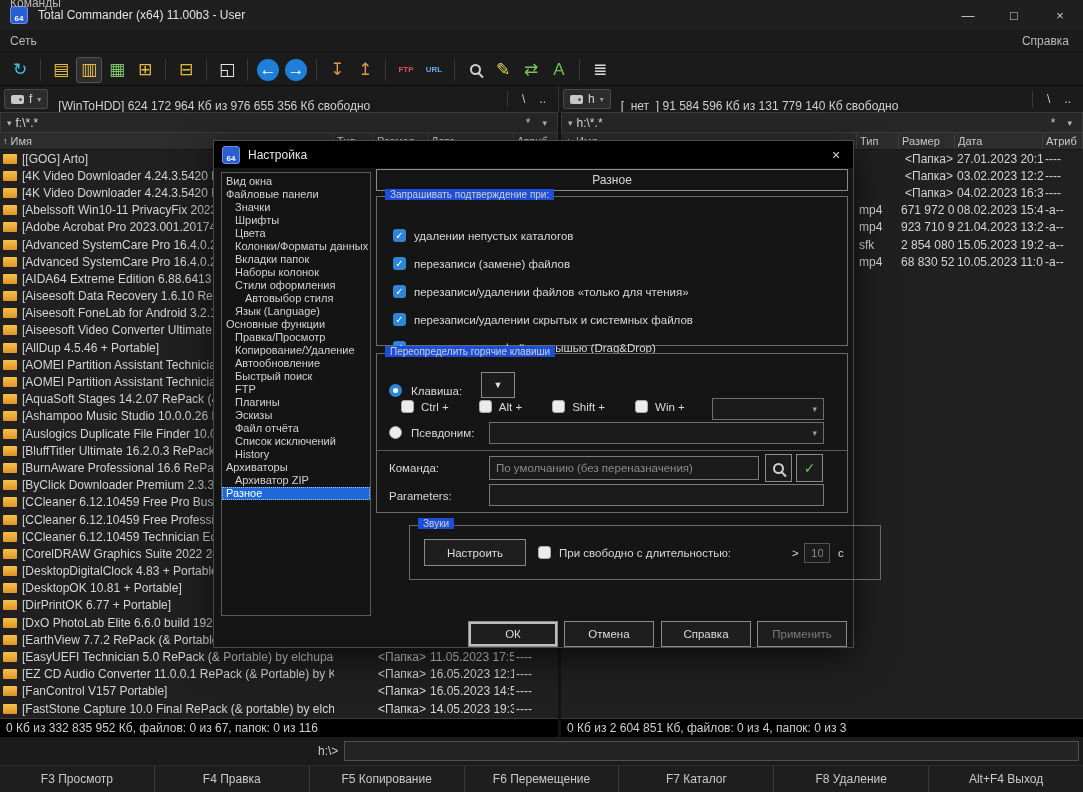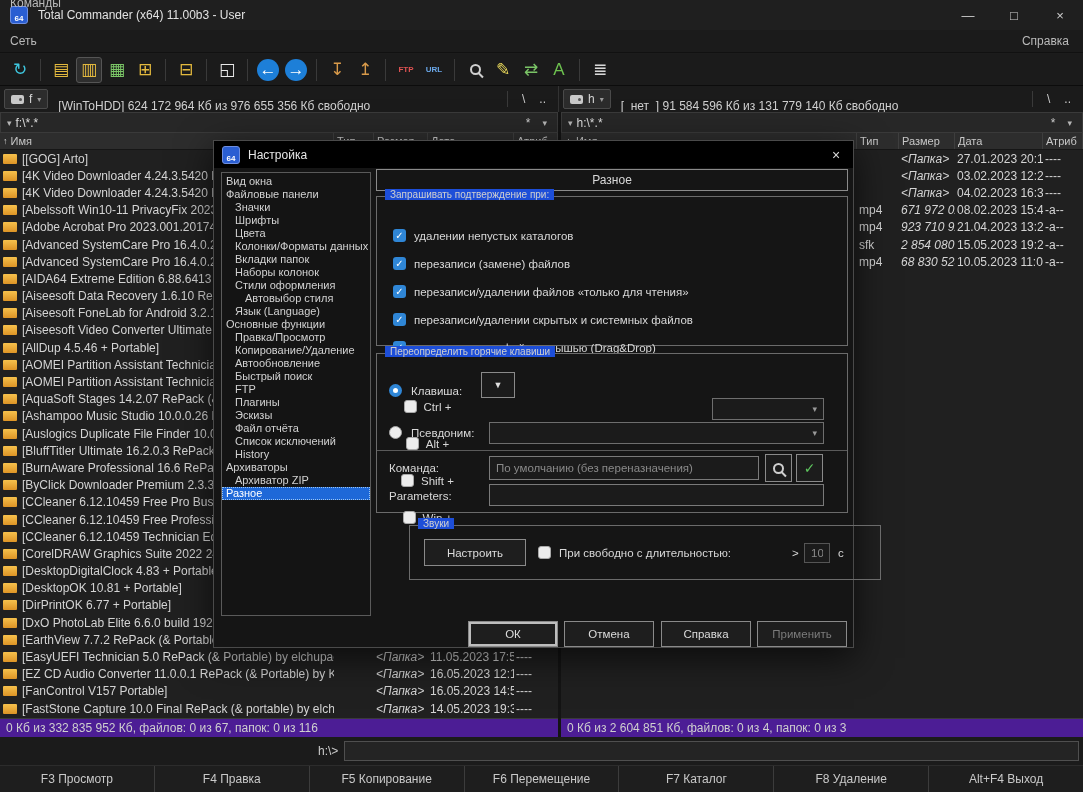--- a/index.html
+++ b/index.html
@@ -54,24 +54,24 @@
   .cols{display:grid;grid-template-columns:20px minmax(0,1fr) 40px 54px 86px 44px;height:17px;background:#2d2d2d;font-size:11px;color:#c8c8c8;border-bottom:1px solid #161616;}
   .panel.right .cols{grid-template-columns:6px minmax(0,1fr) 42px 56px 88px 40px;}
   .hc{display:flex;align-items:center;padding:0 3px;border-right:1px solid #3e3e3e;overflow:hidden;white-space:nowrap;}
   .hc.name{grid-column:1/3;gap:3px;}
   .sort{font-size:9px;color:#cfcfcf;}
   .rows{flex:1;overflow:hidden;}
   .frow{display:grid;grid-template-columns:20px minmax(0,1fr) 40px 54px 86px 44px;height:17.2px;align-items:center;font-size:12px;color:#d4d4d4;}
   .panel.right .frow{grid-template-columns:6px minmax(0,1fr) 42px 56px 88px 40px;}
   .cell{white-space:nowrap;overflow:hidden;padding:0 2px;}
   .cell.icon{display:flex;justify-content:center;padding:0;}
-  .cell.s{font-style:italic;}
+  .cell.s{text-align:right;}
   .folder{width:14px;height:10px;background:linear-gradient(#f6c14c,#dd9426);border-radius:1px;position:relative;display:inline-block;}
   .folder::before{content:"";position:absolute;top:-3px;left:0;width:6px;height:3px;background:#eeb23c;border-radius:1px 1px 0 0;}
-  .statusbar{height:19px;background:#4c1d95;border-top:1px solid #3a3a3a;display:flex;align-items:center;font-size:12px;color:#cfcfcf;padding:0 6px;white-space:nowrap;overflow:hidden;}
+  .statusbar{height:19px;background:#000000;border-top:1px solid #3a3a3a;display:flex;align-items:center;font-size:12px;color:#cfcfcf;padding:0 6px;white-space:nowrap;overflow:hidden;}
 
   
   .cmdrow{position:absolute;top:737px;left:0;right:0;height:28px;background:#1b1b1b;display:flex;align-items:center;font-size:12px;}
   .cmd-prompt{margin-left:318px;color:#cccccc;}
   .cmd-input{flex:1;margin:0 4px 0 6px;height:20px;background:#242424;border:1px solid #4f4f4f;color:#ddd;font-size:12px;padding:0 4px;}
   .fnbar{position:absolute;top:765px;left:0;right:0;height:27px;background:#191919;display:flex;border-top:1px solid #2c2c2c;}
   .fn-btn{flex:1;display:flex;align-items:center;justify-content:center;font-size:12px;color:#c9c9c9;background:#1e1e1e;border-left:1px solid #3c3c3c;}
   .fn-btn:first-child{border-left:none;}
 
   
@@ -92,21 +92,21 @@
   .cb{width:13px;height:13px;border-radius:3px;display:inline-flex;align-items:center;justify-content:center;flex:none;}
   .cb.on{background:#2f86d6;color:#fff;font-size:10px;}
   .cb.off{background:#ececec;border:1px solid #a8a8a8;}
   .cb-row{position:absolute;left:16px;display:flex;align-items:center;gap:8px;font-size:11.5px;color:#d8d8d8;}
   .radio{width:13px;height:13px;border-radius:50%;flex:none;}
   .radio.on{background:#2f86d6;position:relative;}
   .radio.on::after{content:"";position:absolute;left:4px;top:4px;width:5px;height:5px;border-radius:50%;background:#fff;}
   .radio.off{background:#ececec;border:1px solid #a8a8a8;}
   .hk-label{font-size:11.5px;color:#d8d8d8;}
   .dd-btn{position:absolute;left:104px;top:18px;width:34px;height:26px;border:1px solid #8a8a8a;display:flex;align-items:center;justify-content:center;color:#e0e0e0;font-size:9px;background:#1b1b1b;}
-  .mods-row{position:absolute;left:24px;top:46px;display:flex;gap:24px;align-items:center;flex-direction:column;}
+  .mods-row{position:absolute;left:24px;top:46px;display:flex;gap:30px;}
   .mod{display:flex;align-items:center;gap:7px;}
   .combo{background:#1b1b1b;border:1px solid #6e6e6e;height:22px;display:flex;align-items:center;justify-content:flex-end;padding:0 6px;color:#9a9a9a;font-size:9px;}
   .combo.mods{position:absolute;left:335px;top:44px;width:112px;}
   .combo.alias{position:absolute;left:112px;top:68px;width:335px;}
   .hk-sep{position:absolute;left:0;right:0;top:96px;border-top:1px solid #5a5a5a;}
   .lbl-cmd{position:absolute;left:12px;top:108px;}
   .inp{background:#1b1b1b;border:1px solid #7a7a7a;color:#dcdcdc;font-size:11.5px;padding:0 6px;}
   .inp::placeholder{color:#8a8a8a;}
   .inp.cmd{position:absolute;left:112px;top:102px;width:270px;height:24px;}
   .sq-btn{position:absolute;top:100px;width:27px;height:28px;border:1px solid #8a8a8a;background:#1c1c1c;display:flex;align-items:center;justify-content:center;}

